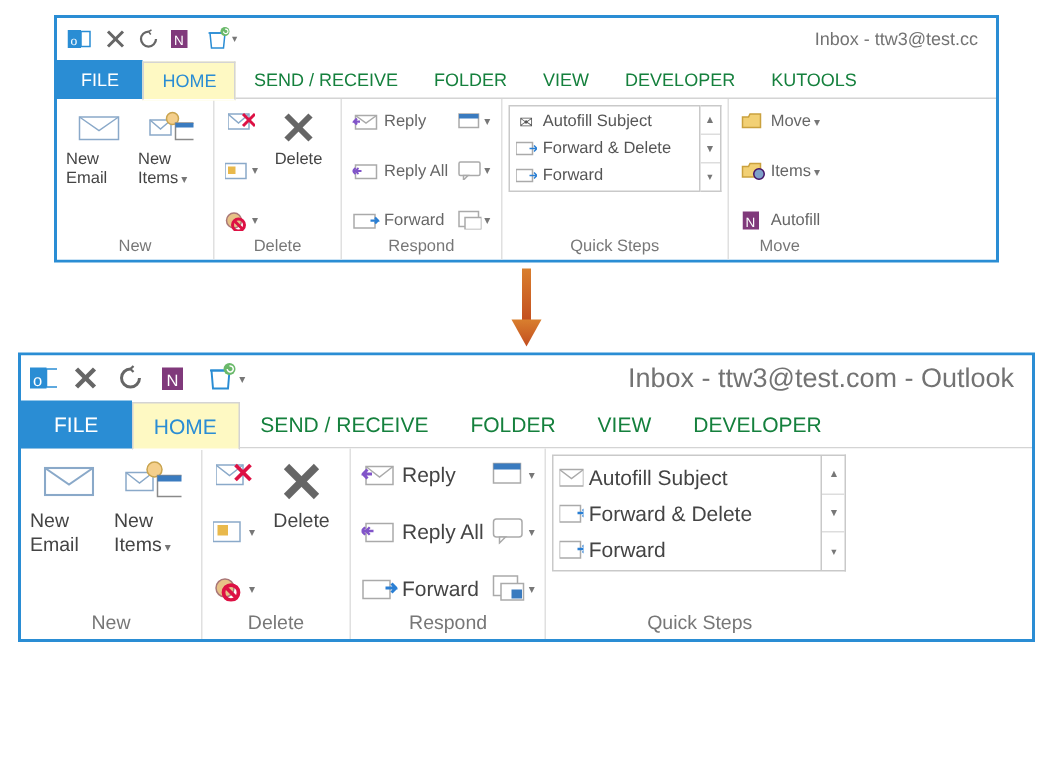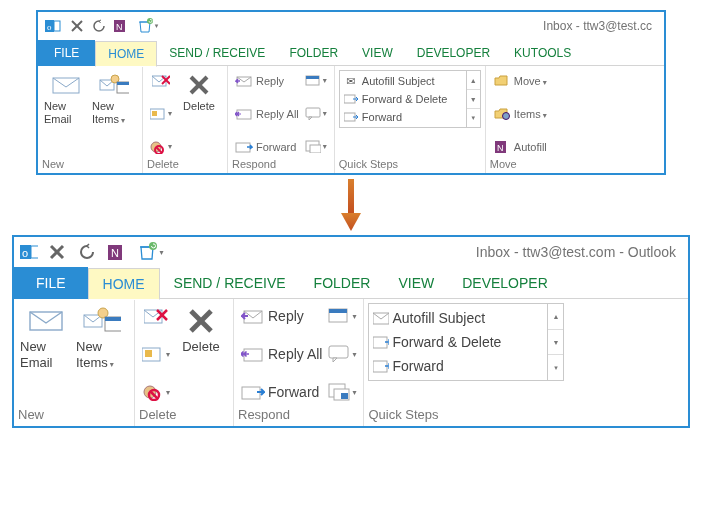--- a/index.html
+++ b/index.html
@@ -83,21 +83,21 @@
     display:flex;
     flex-direction:column;
     padding:4px 4px 0 4px;
   }
   .group-body {
     flex:1;
     display:flex;
     align-items:flex-start;
   }
   .group-label {
-    text-align:left;
+    text-align:center;
     color:#777;
     font-size:11px;
     padding:2px 0 3px 0;
     position:relative;
   }
 
   .big-btn {
     display:flex;
     flex-direction:column;
     align-items:center;
@@ -201,21 +201,21 @@
   .window.w2 .big-btn .ico { width:38px; height:32px; }
   .window.w2 .big-btn .lbl { font-size:13px; line-height:16px;}
   .window.w2 .sm-row { height:24px; }
   .window.w2 .sm-row .ico { width:24px; height:20px; }
   .window.w2 .sm-row .lbl { font-size:14px; color:#444; }
   .window.w2 .sm-btn { width:28px; height:24px; }
   .window.w2 .qs-list { width:180px; padding:2px;}
   .window.w2 .qs-item { height:24px; font-size:14px; color:#444;}
   .window.w2 .qs-spin { width:16px; }
   .window.w2 .group-label { font-size:13px; padding:3px 0 4px 0;}
-  .window.w2 .title-text { font-size:14px; }
+  .window.w2 .title-text { font-size:18px; }
   .window.w2 .tb-btn { width:30px; height:26px; }
 
   svg { display:block; }
 </style>
 </head>
 <body>
 
 <div class="window w1" style="width:630px; margin:0 auto;">
   <div class="titlebar">
     <span class="app-icon">

